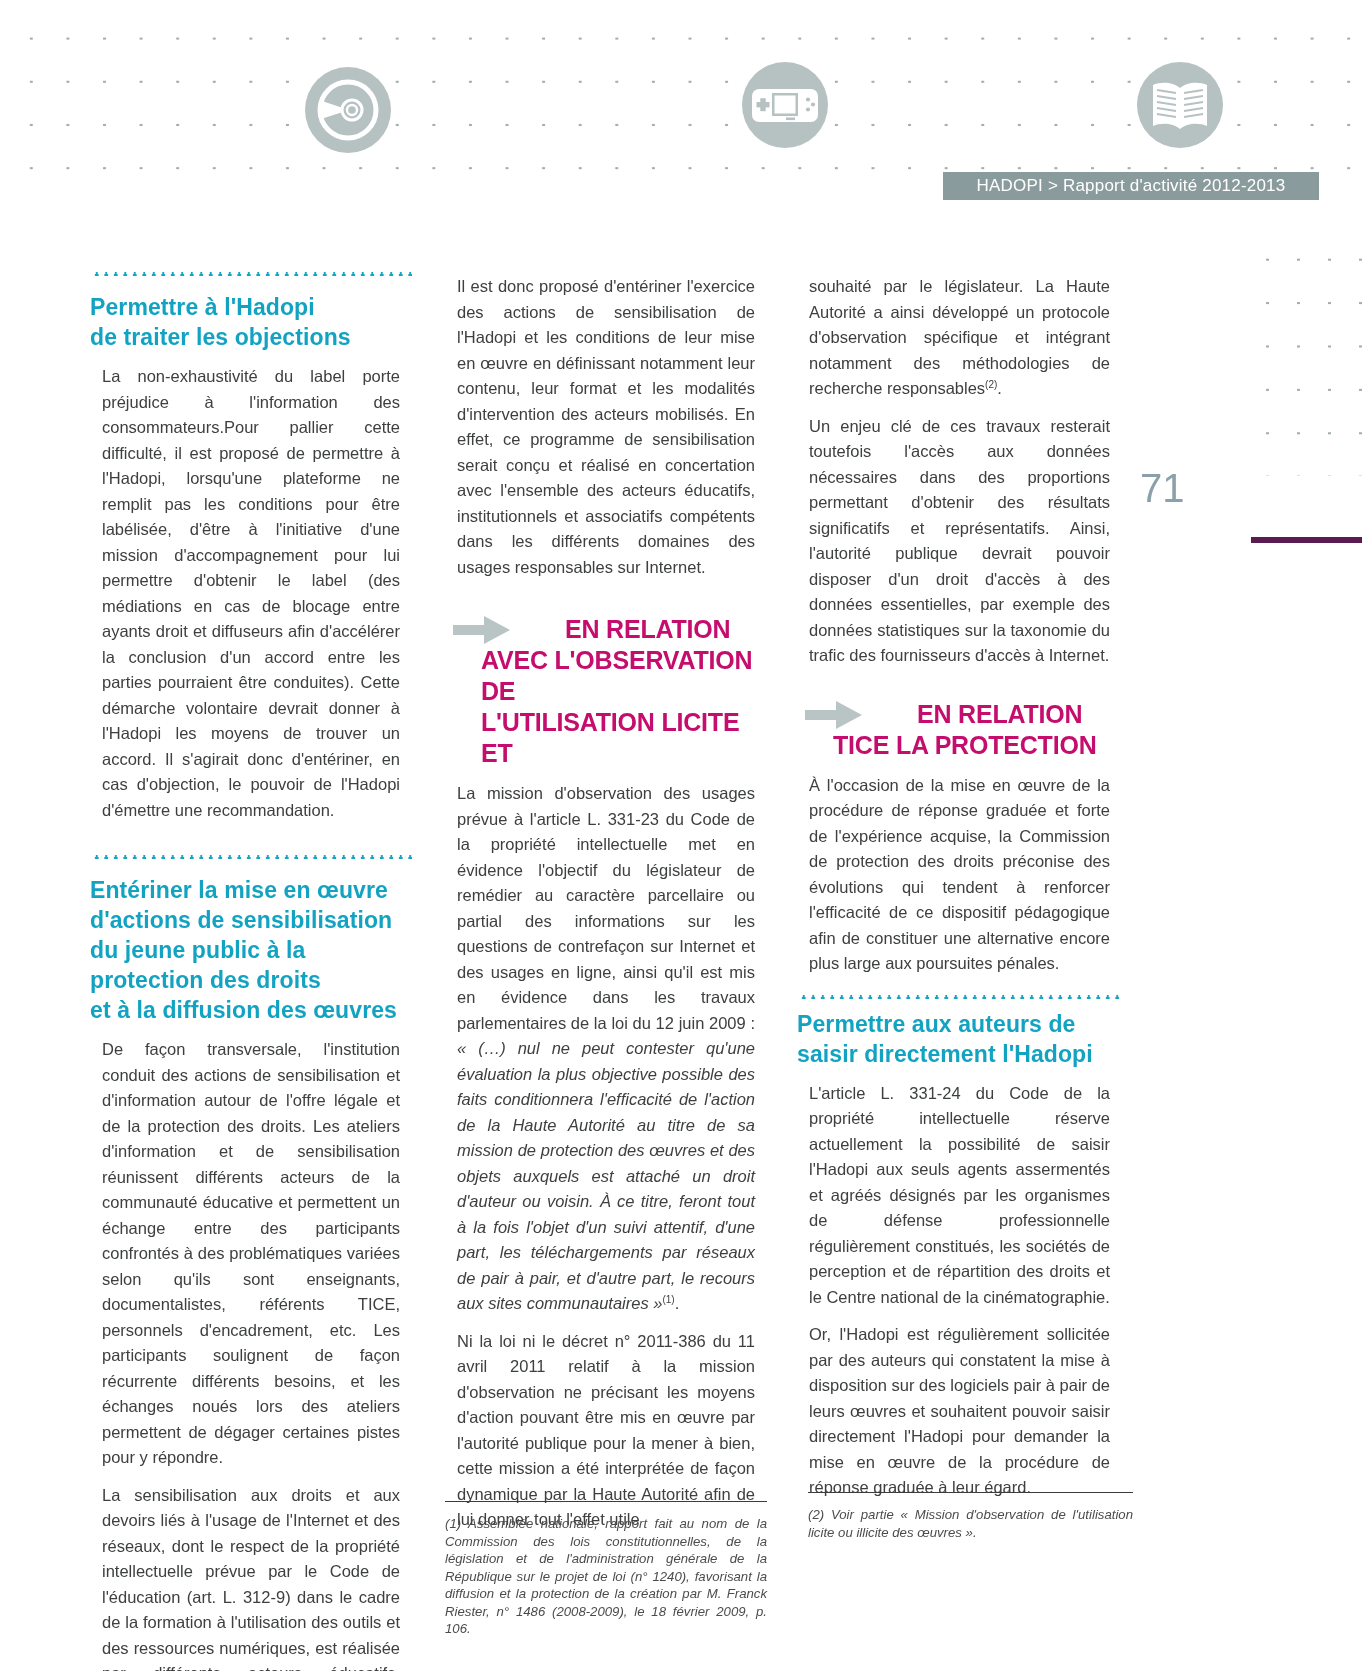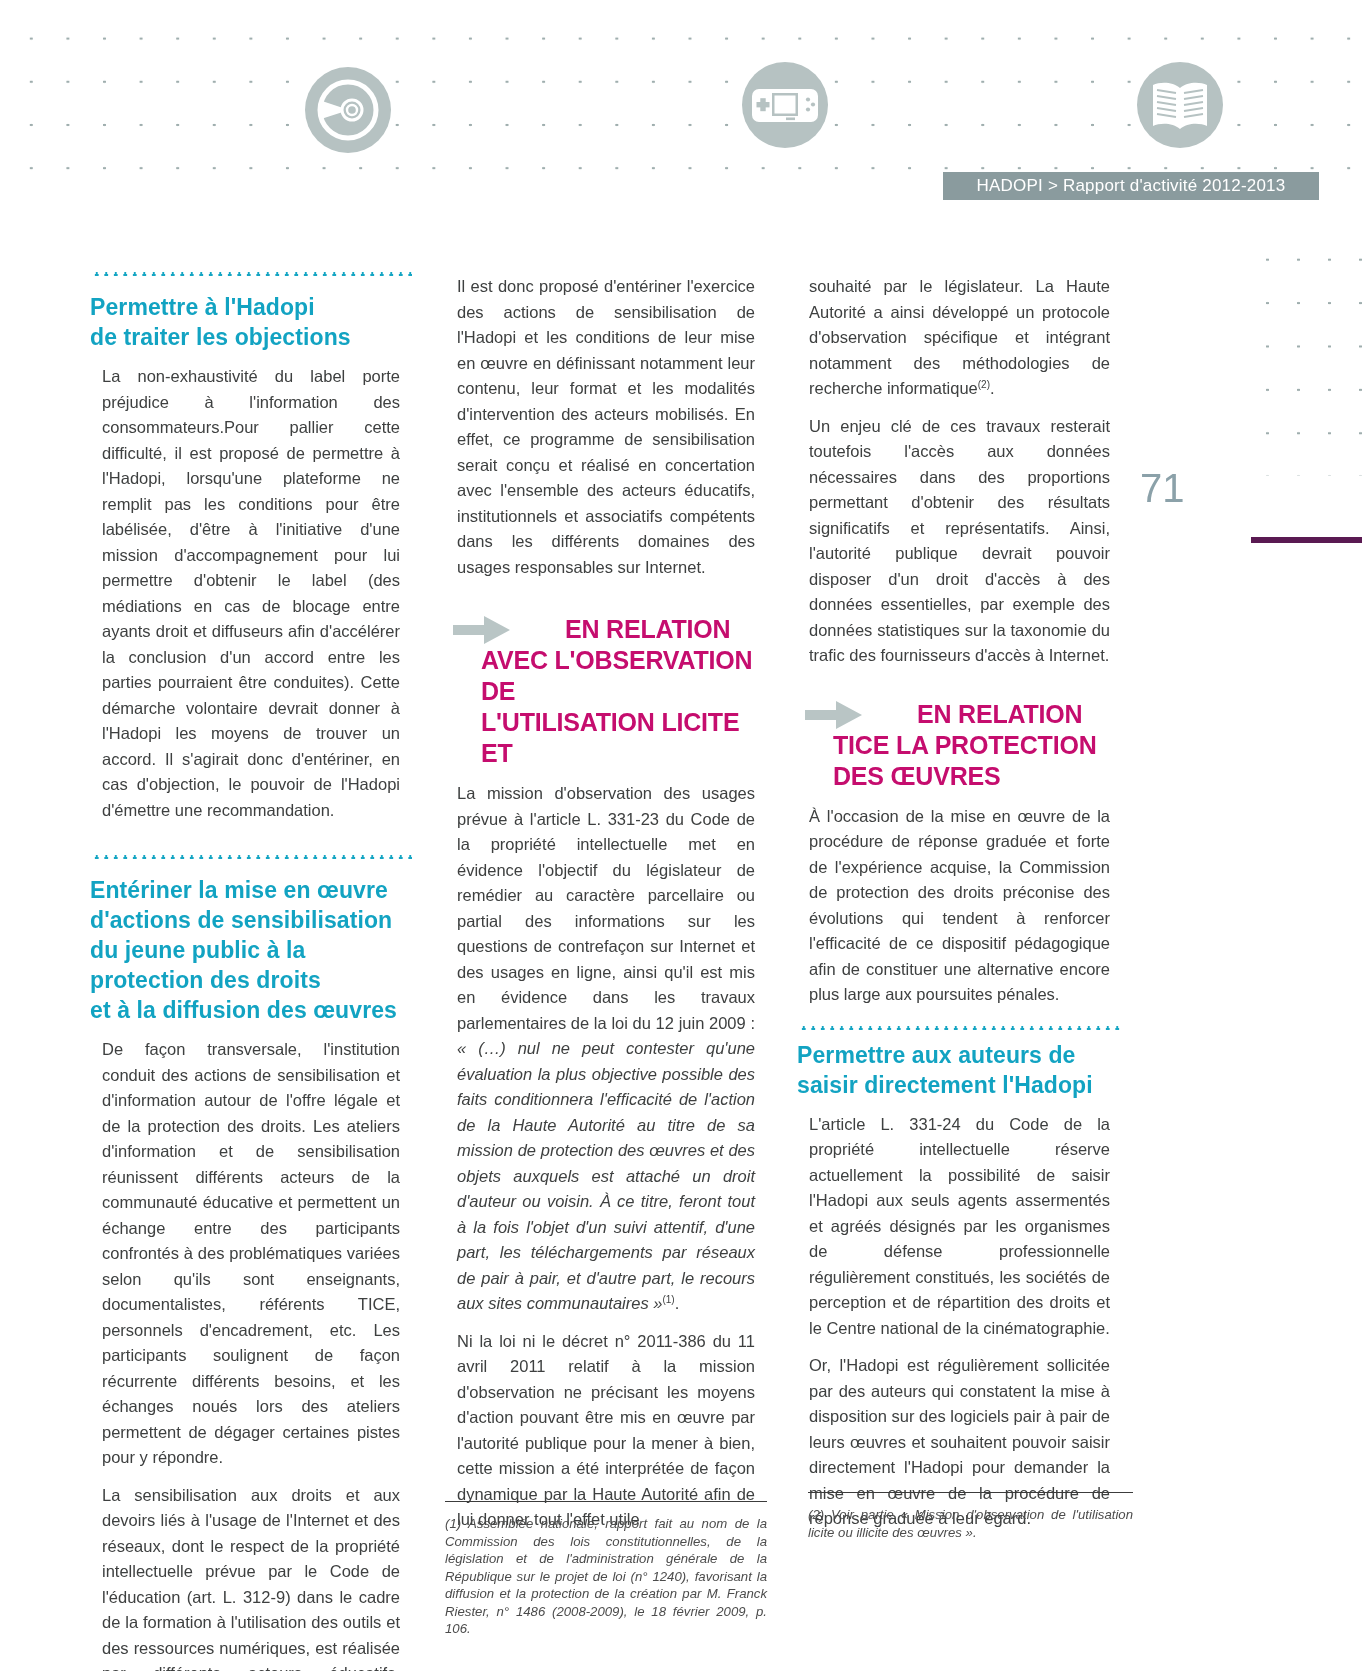--- a/index.html
+++ b/index.html
@@ -141,32 +141,31 @@
       <span class="line first">EN RELATION</span>
       <span class="line">AVEC L'OBSERVATION DE</span>
       <span class="line">L'UTILISATION LICITE ET</span>
     </div>
 
     <p class="mt-30"><span>La mission d'observation des usages prévue à l'article L. 331-23 du Code de la propriété intellectuelle met en évidence l'objectif du législateur de remédier au caractère parcellaire ou partial des informations sur les questions de contrefaçon sur Internet et des usages en ligne, ainsi qu'il est mis en évidence dans les travaux parlementaires de la loi du 12 juin 2009 : </span><span class="quote">« (…) nul ne peut contester qu'une évaluation la plus objective possible des faits conditionnera l'efficacité de l'action de la Haute Autorité au titre de sa mission de protection des œuvres et des objets auxquels est attaché un droit d'auteur ou voisin. À ce titre, feront tout à la fois l'objet d'un suivi attentif, d'une part, les téléchargements par réseaux de pair à pair, et d'autre part, le recours aux sites communautaires »</span><sup class="ref">(1)</sup><span>.</span></p>
     <p>Ni la loi ni le décret n° 2011-386 du 11 avril 2011 relatif à la mission d'observation ne précisant les moyens d'action pouvant être mis en œuvre par l'autorité publique pour la mener à bien, cette mission a été interprétée de façon dynamique par la Haute Autorité afin de lui donner tout l'effet utile</p>
   </div>
 
   <div class="col col-3">
-    <p><span>souhaité par le législateur. La Haute Autorité a ainsi développé un protocole d'observation spécifique et intégrant notamment des méthodologies de recherche informatique</span><sup class="ref">(2)</sup><span>.</span></p>
+    <p><span>souhaité par le législateur. La Haute Autorité a ainsi développé un protocole d'observation spécifique et intégrant notamment des méthodologies de recherche responsables</span><sup class="ref">(2)</sup><span>.</span></p>
     <p class="mt-26">Un enjeu clé de ces travaux resterait toutefois l'accès aux données nécessaires dans des proportions permettant d'obtenir des résultats significatifs et représentatifs. Ainsi, l'autorité publique devrait pouvoir disposer d'un droit d'accès à des données essentielles, par exemple des données statistiques sur la taxonomie du trafic des fournisseurs d'accès à Internet.</p>
 
     <div class="h-mag mt-30">
       <span class="arrow">
         <svg viewBox="0 0 58 30">
             <path d="M0 10 H31 V1 L57 15 L31 29 V20 H0 Z" fill="#b9c5c5"></path>
           </svg>
       </span>
       <span class="line first">EN RELATION</span>
       <span class="line">TICE LA PROTECTION</span>
-      <span class="line">DES ŒUVRES</span>
     </div>
 
     <p class="mt-30">À l'occasion de la mise en œuvre de la procédure de réponse graduée et forte de l'expérience acquise, la Commission de protection des droits préconise des évolutions qui tendent à renforcer l'efficacité de ce dispositif pédagogique afin de constituer une alternative encore plus large aux poursuites pénales.</p>
     <div class="cyan-sep mt-18"></div>
     <div class="h-cyan mt-10">Permettre aux auteurs de
 saisir directement l'Hadopi</div>
     <p class="mt-20">L'article L. 331-24 du Code de la propriété intellectuelle réserve actuellement la possibilité de saisir l'Hadopi aux seuls agents assermentés et agréés désignés par les organismes de défense professionnelle régulièrement constitués, les sociétés de perception et de répartition des droits et le Centre national de la cinématographie.</p>
     <p>Or, l'Hadopi est régulièrement sollicitée par des auteurs qui constatent la mise à disposition sur des logiciels pair à pair de leurs œuvres et souhaitent pouvoir saisir directement l'Hadopi pour demander la mise en œuvre de la procédure de réponse graduée à leur égard.</p>
   </div>
 

